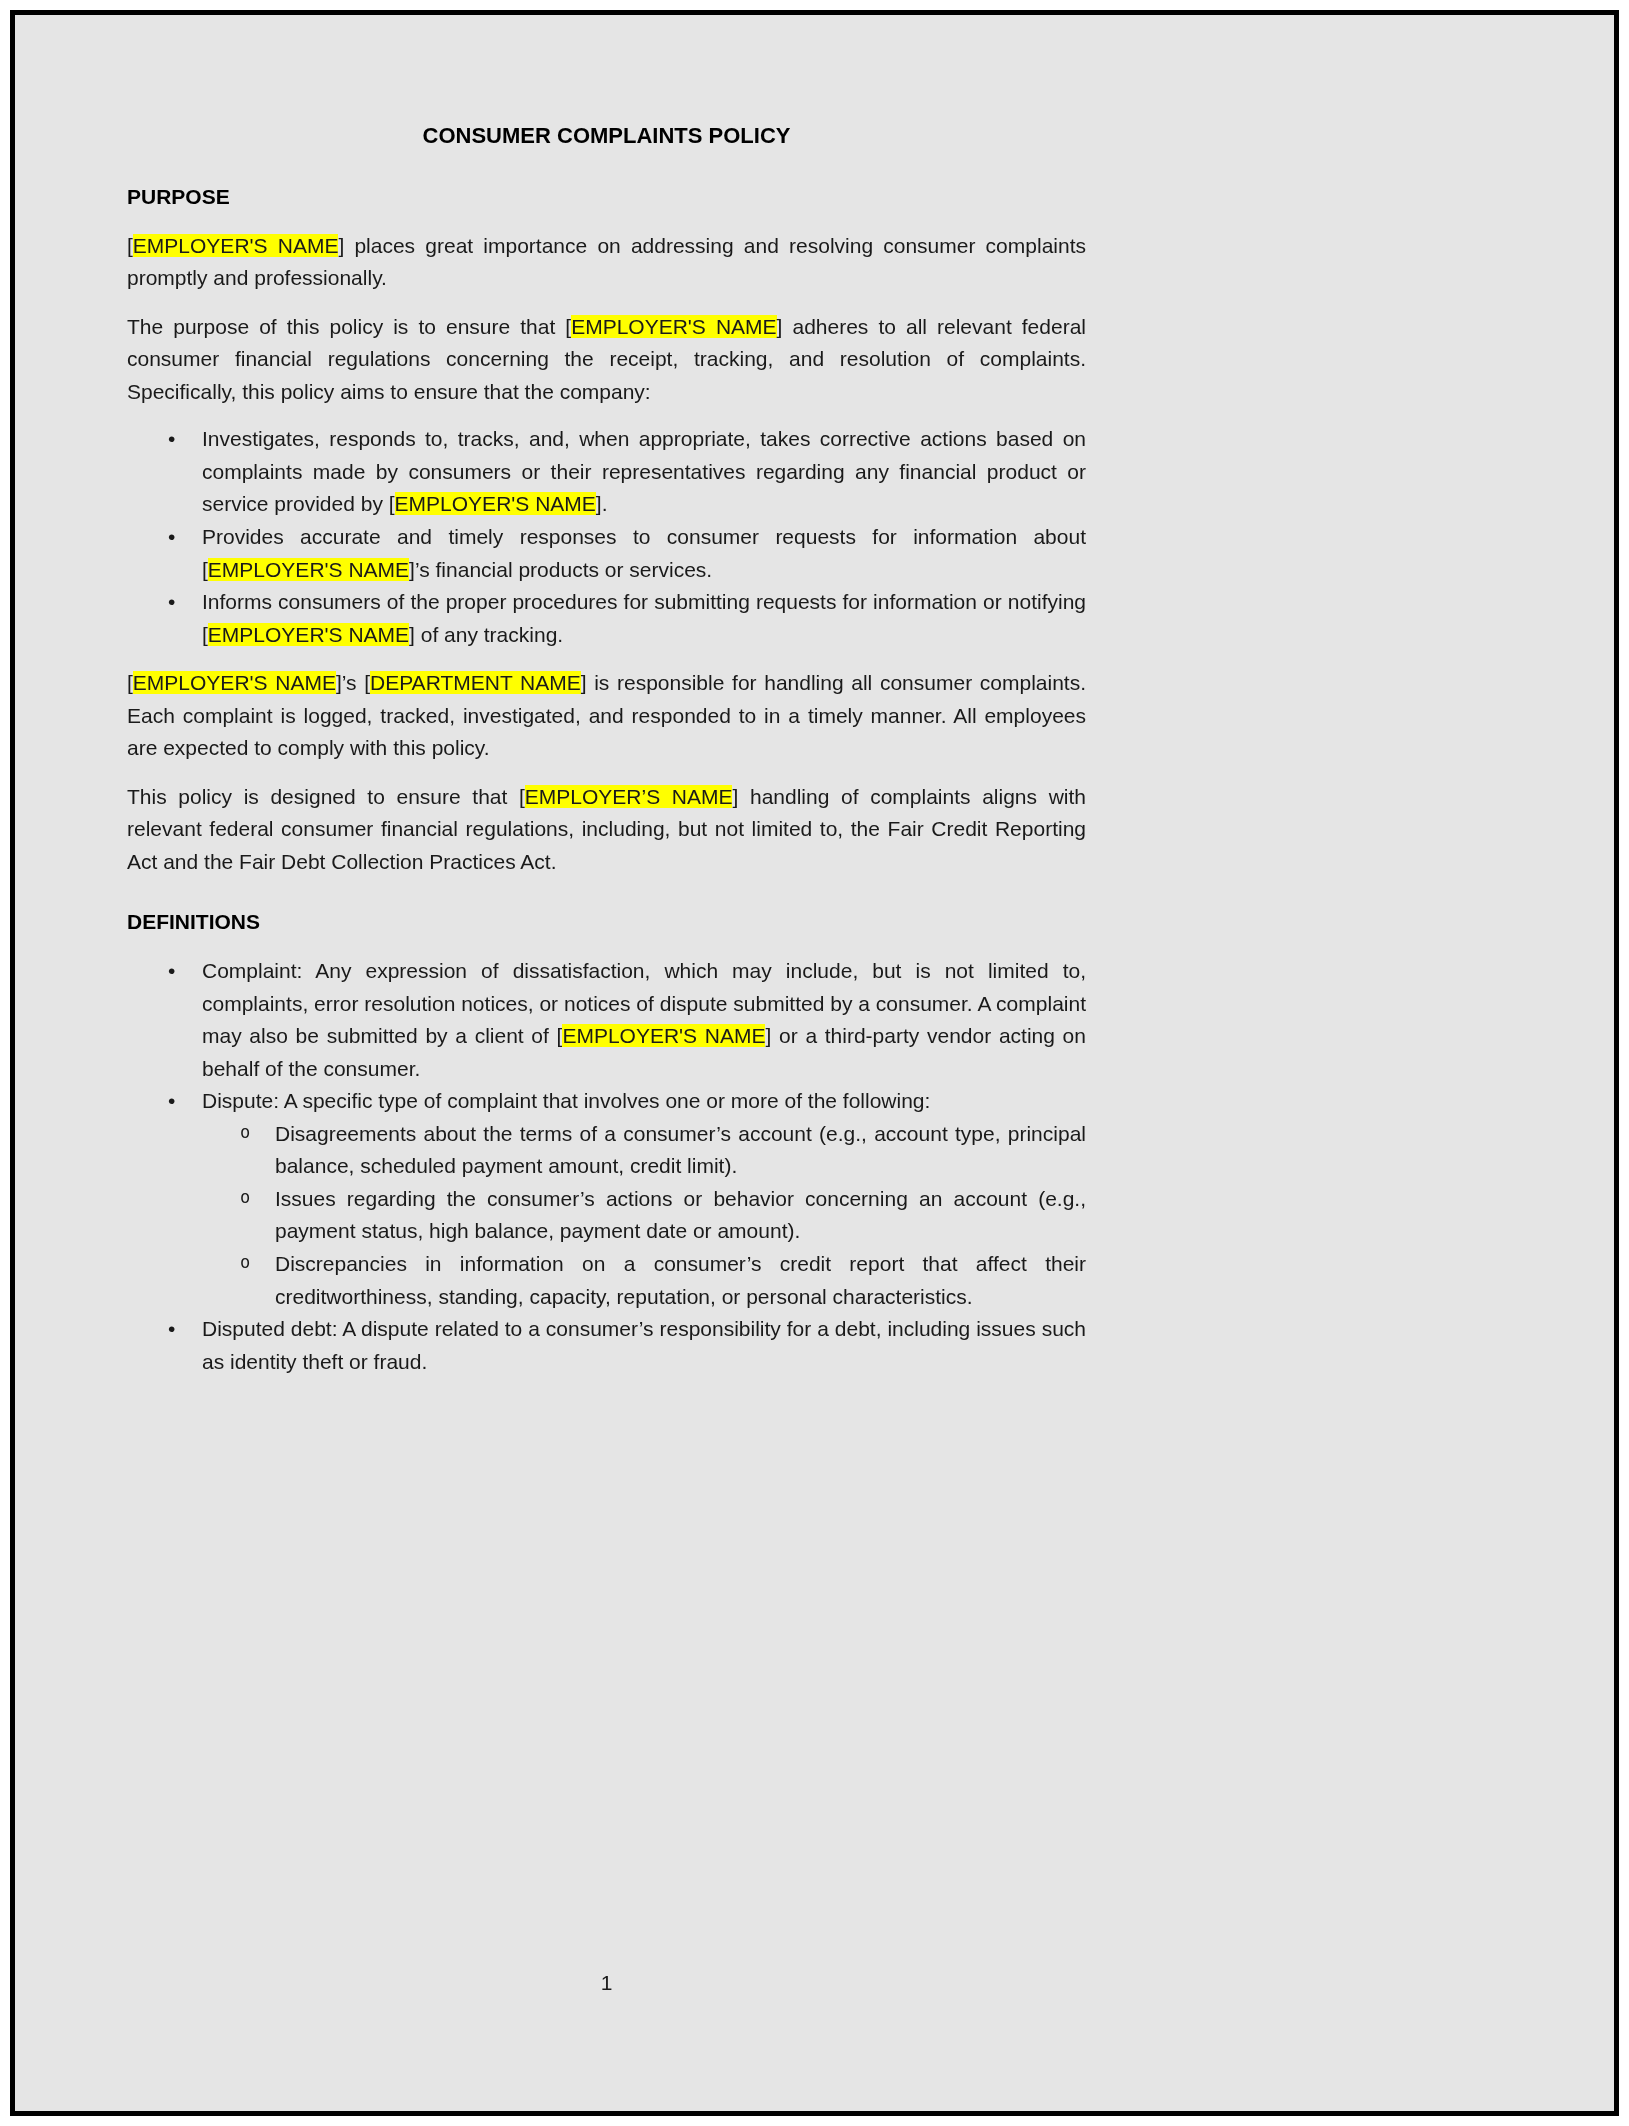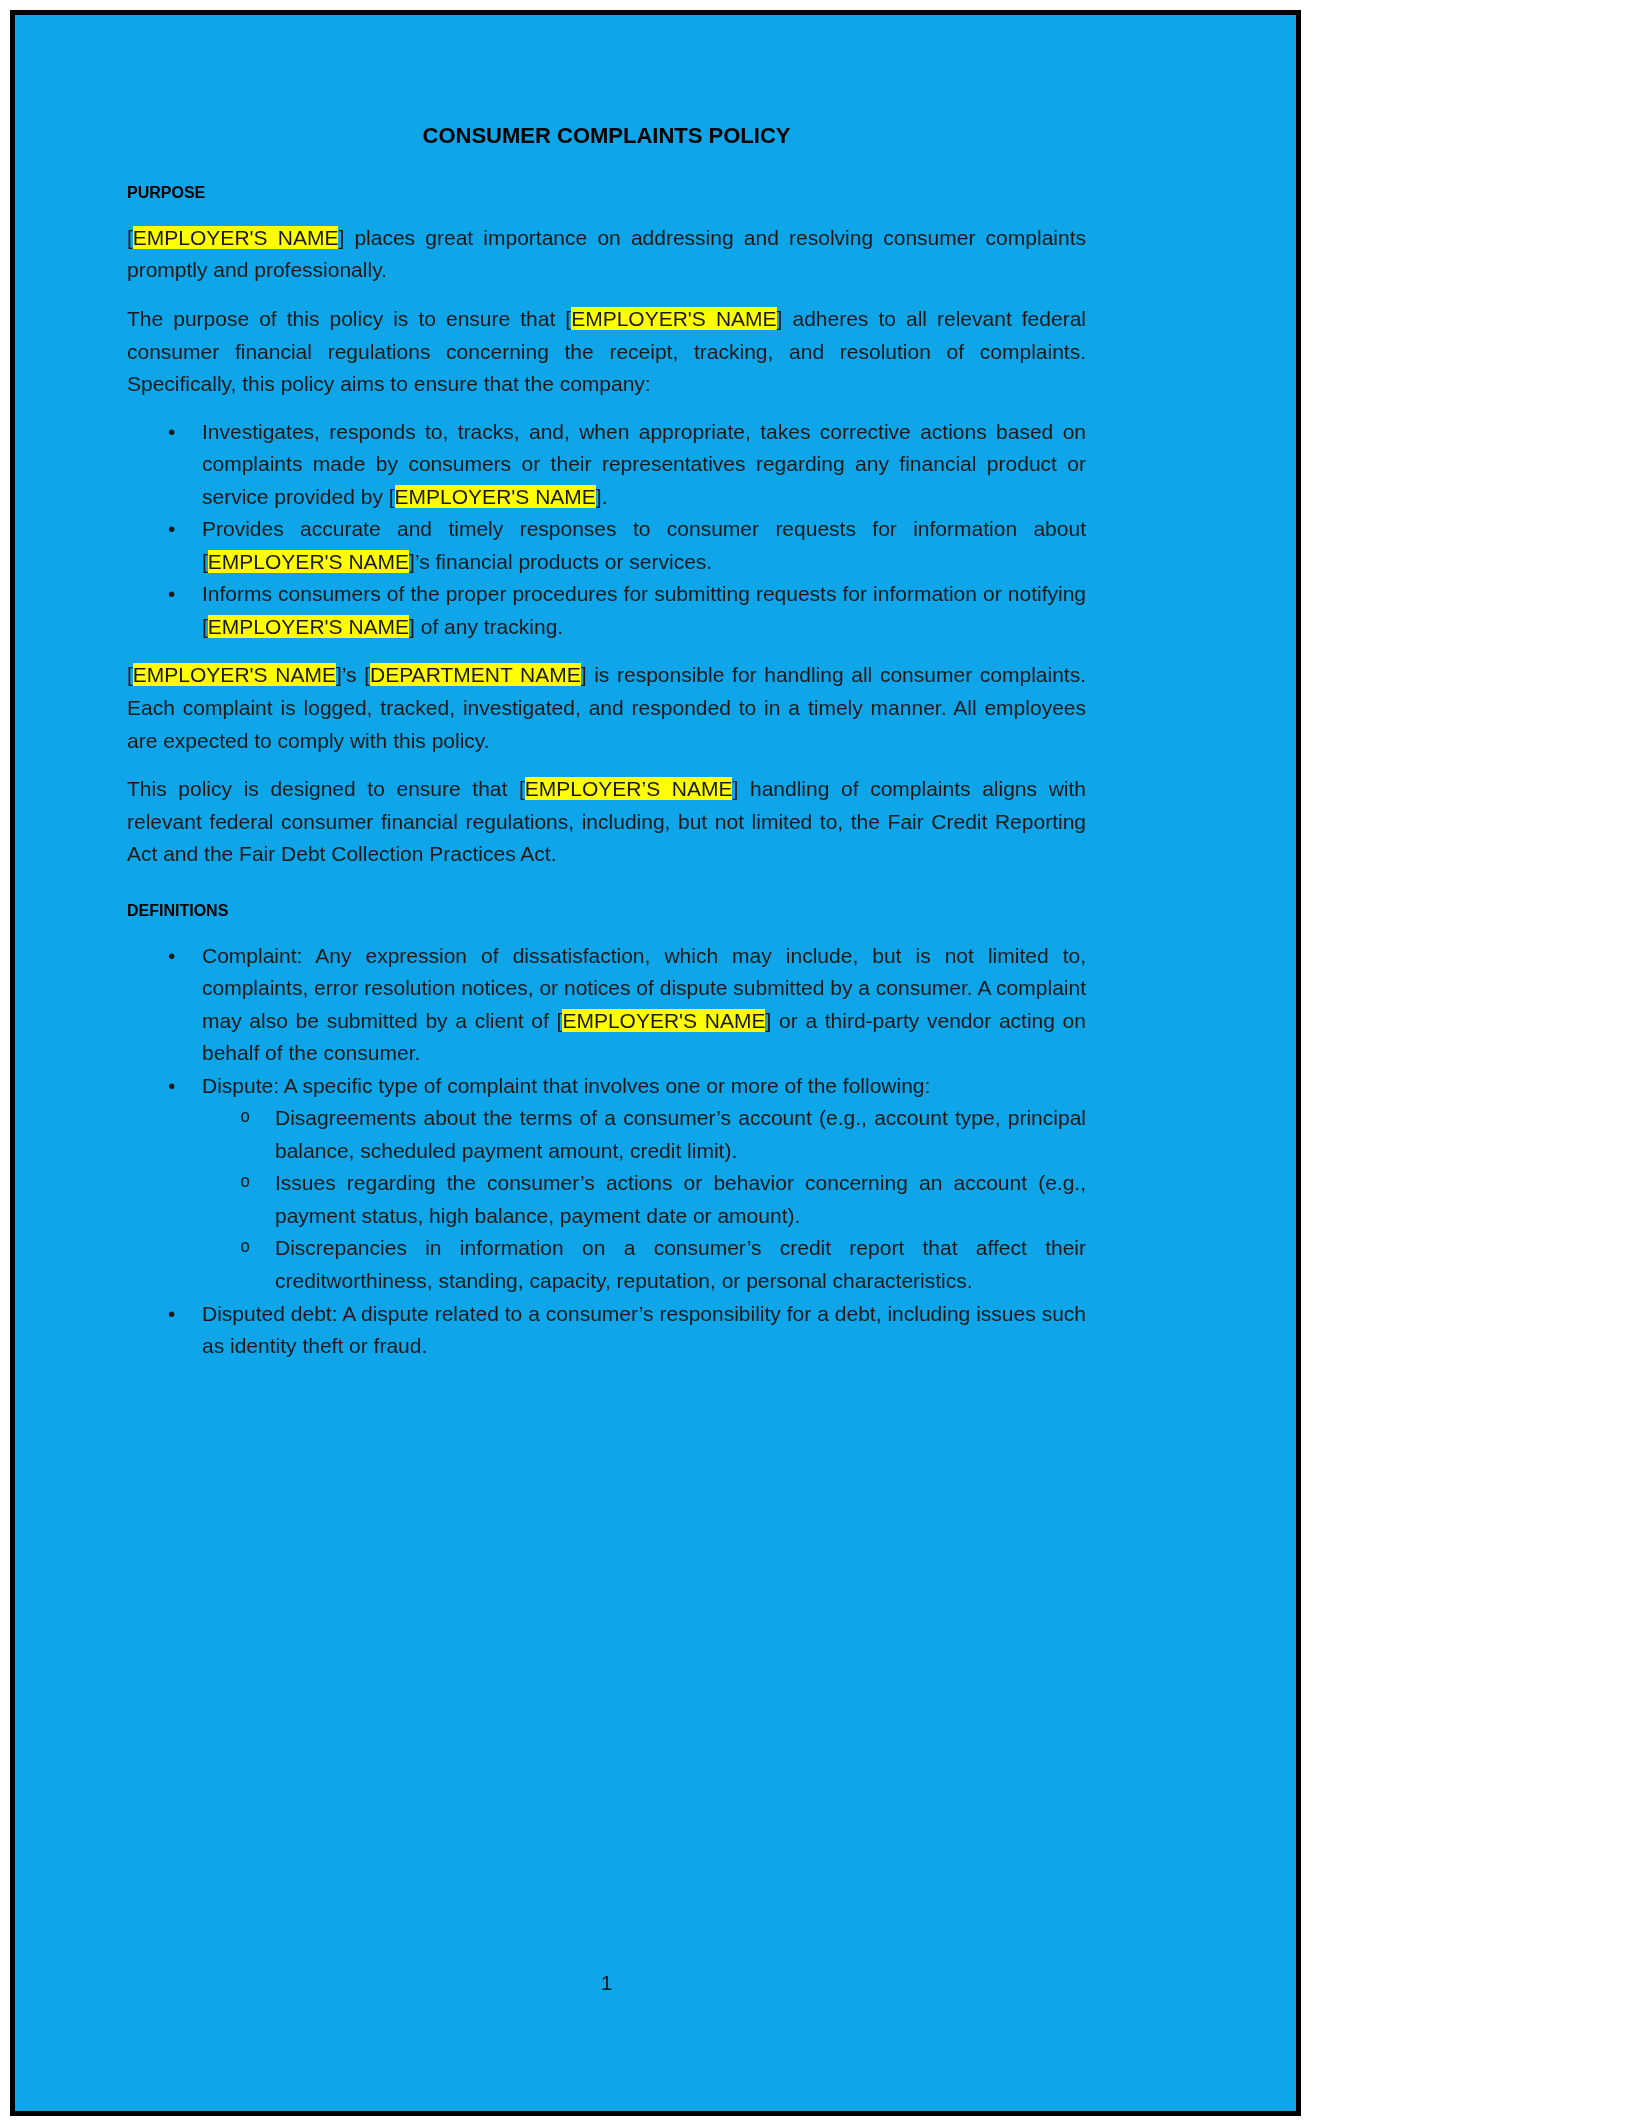--- a/index.html
+++ b/index.html
@@ -4,43 +4,43 @@
 <style>
   html, body {
     margin: 0;
     padding: 0;
     background: #ffffff;
     font-family: "Liberation Sans", "DejaVu Sans", sans-serif;
   }
   .page {
     position: relative;
     box-sizing: border-box;
-    width: 1291px;
+    width: 1609px;
     height: 2106px;
     margin: 10px;
     border: 5px solid #000000;
-    background: #0ea5e9;
+    background: #e5e5e5;
     color: #1a1a1a;
     font-size: 21px;
     line-height: 1.55;
   }
   .text-column {
     margin-left: 112px;   
     width: 959px;
     padding-top: 104px;
   }
   .doc-title {
     font-size: 22px;
     font-weight: bold;
     text-align: center;
     margin: 0 0 26px 0;
     color: #000;
   }
   .section-heading {
-    font-size: 16px;
+    font-size: 21px;
     font-weight: bold;
     margin: 28px 0 16px 0;
     color: #000;
   }
   p.para {
     margin: 16px 0 15px 0;
     text-align: justify;
   }
   ul.bullets {
     list-style: none;

